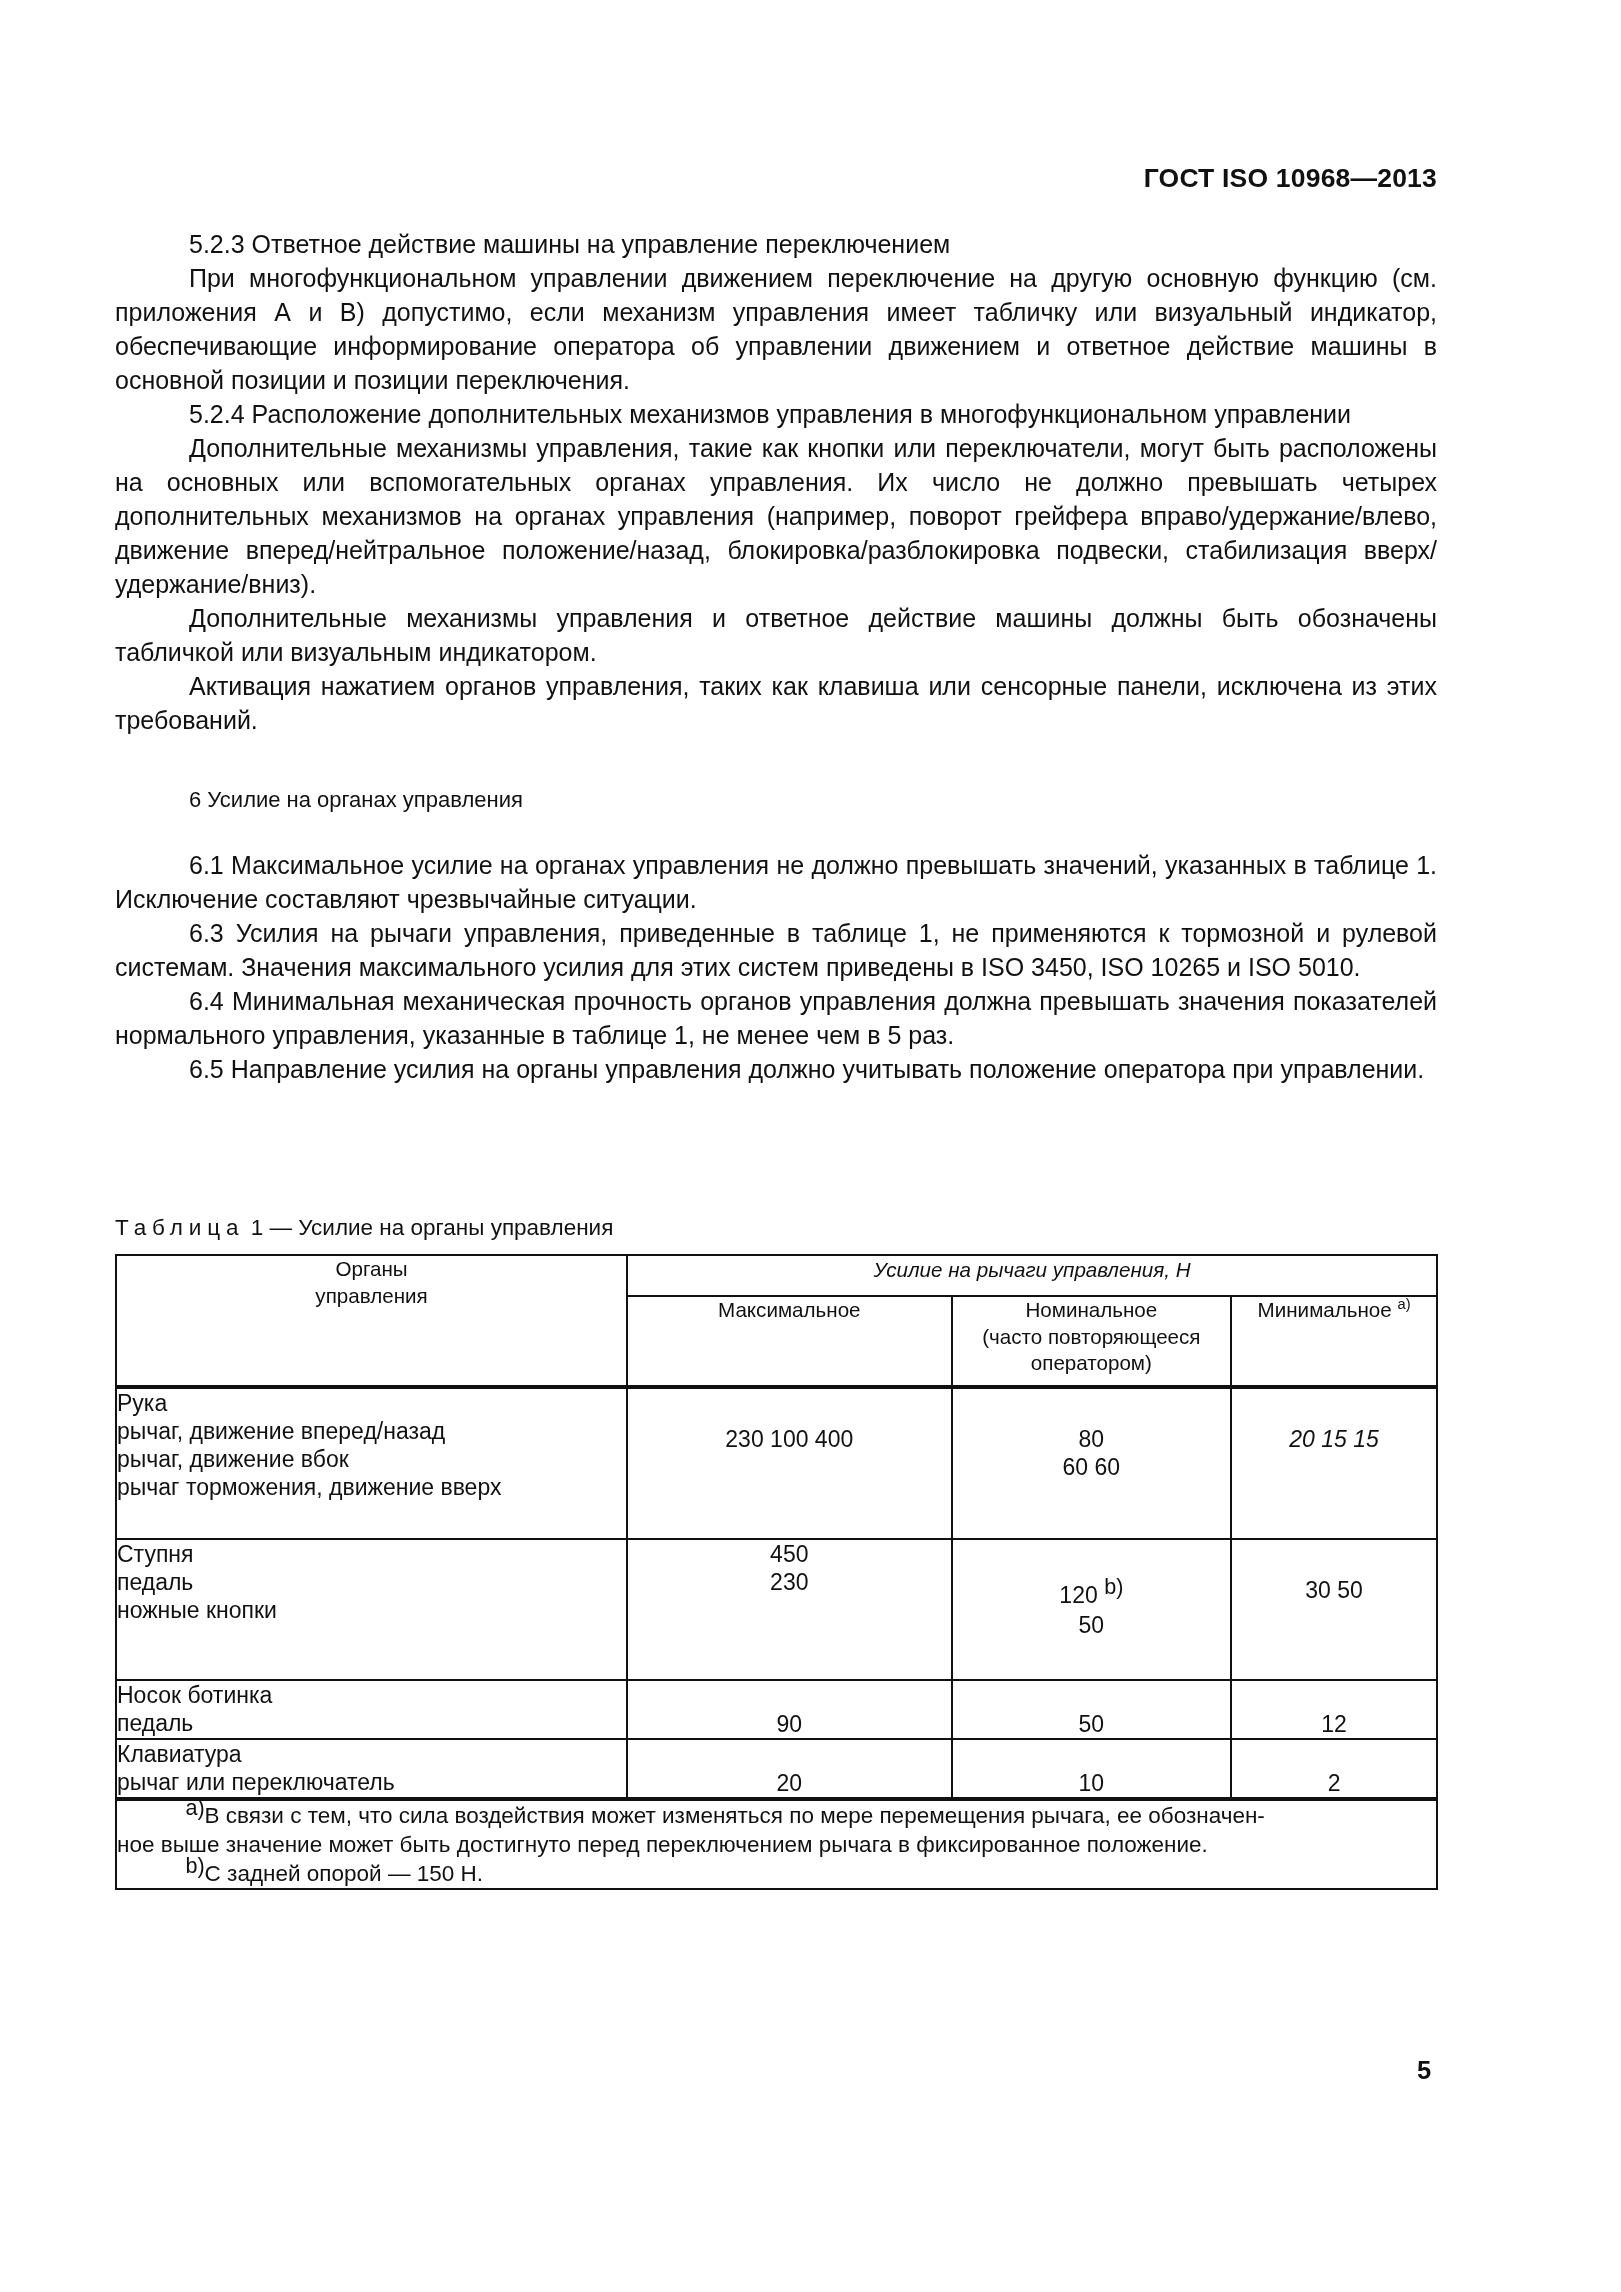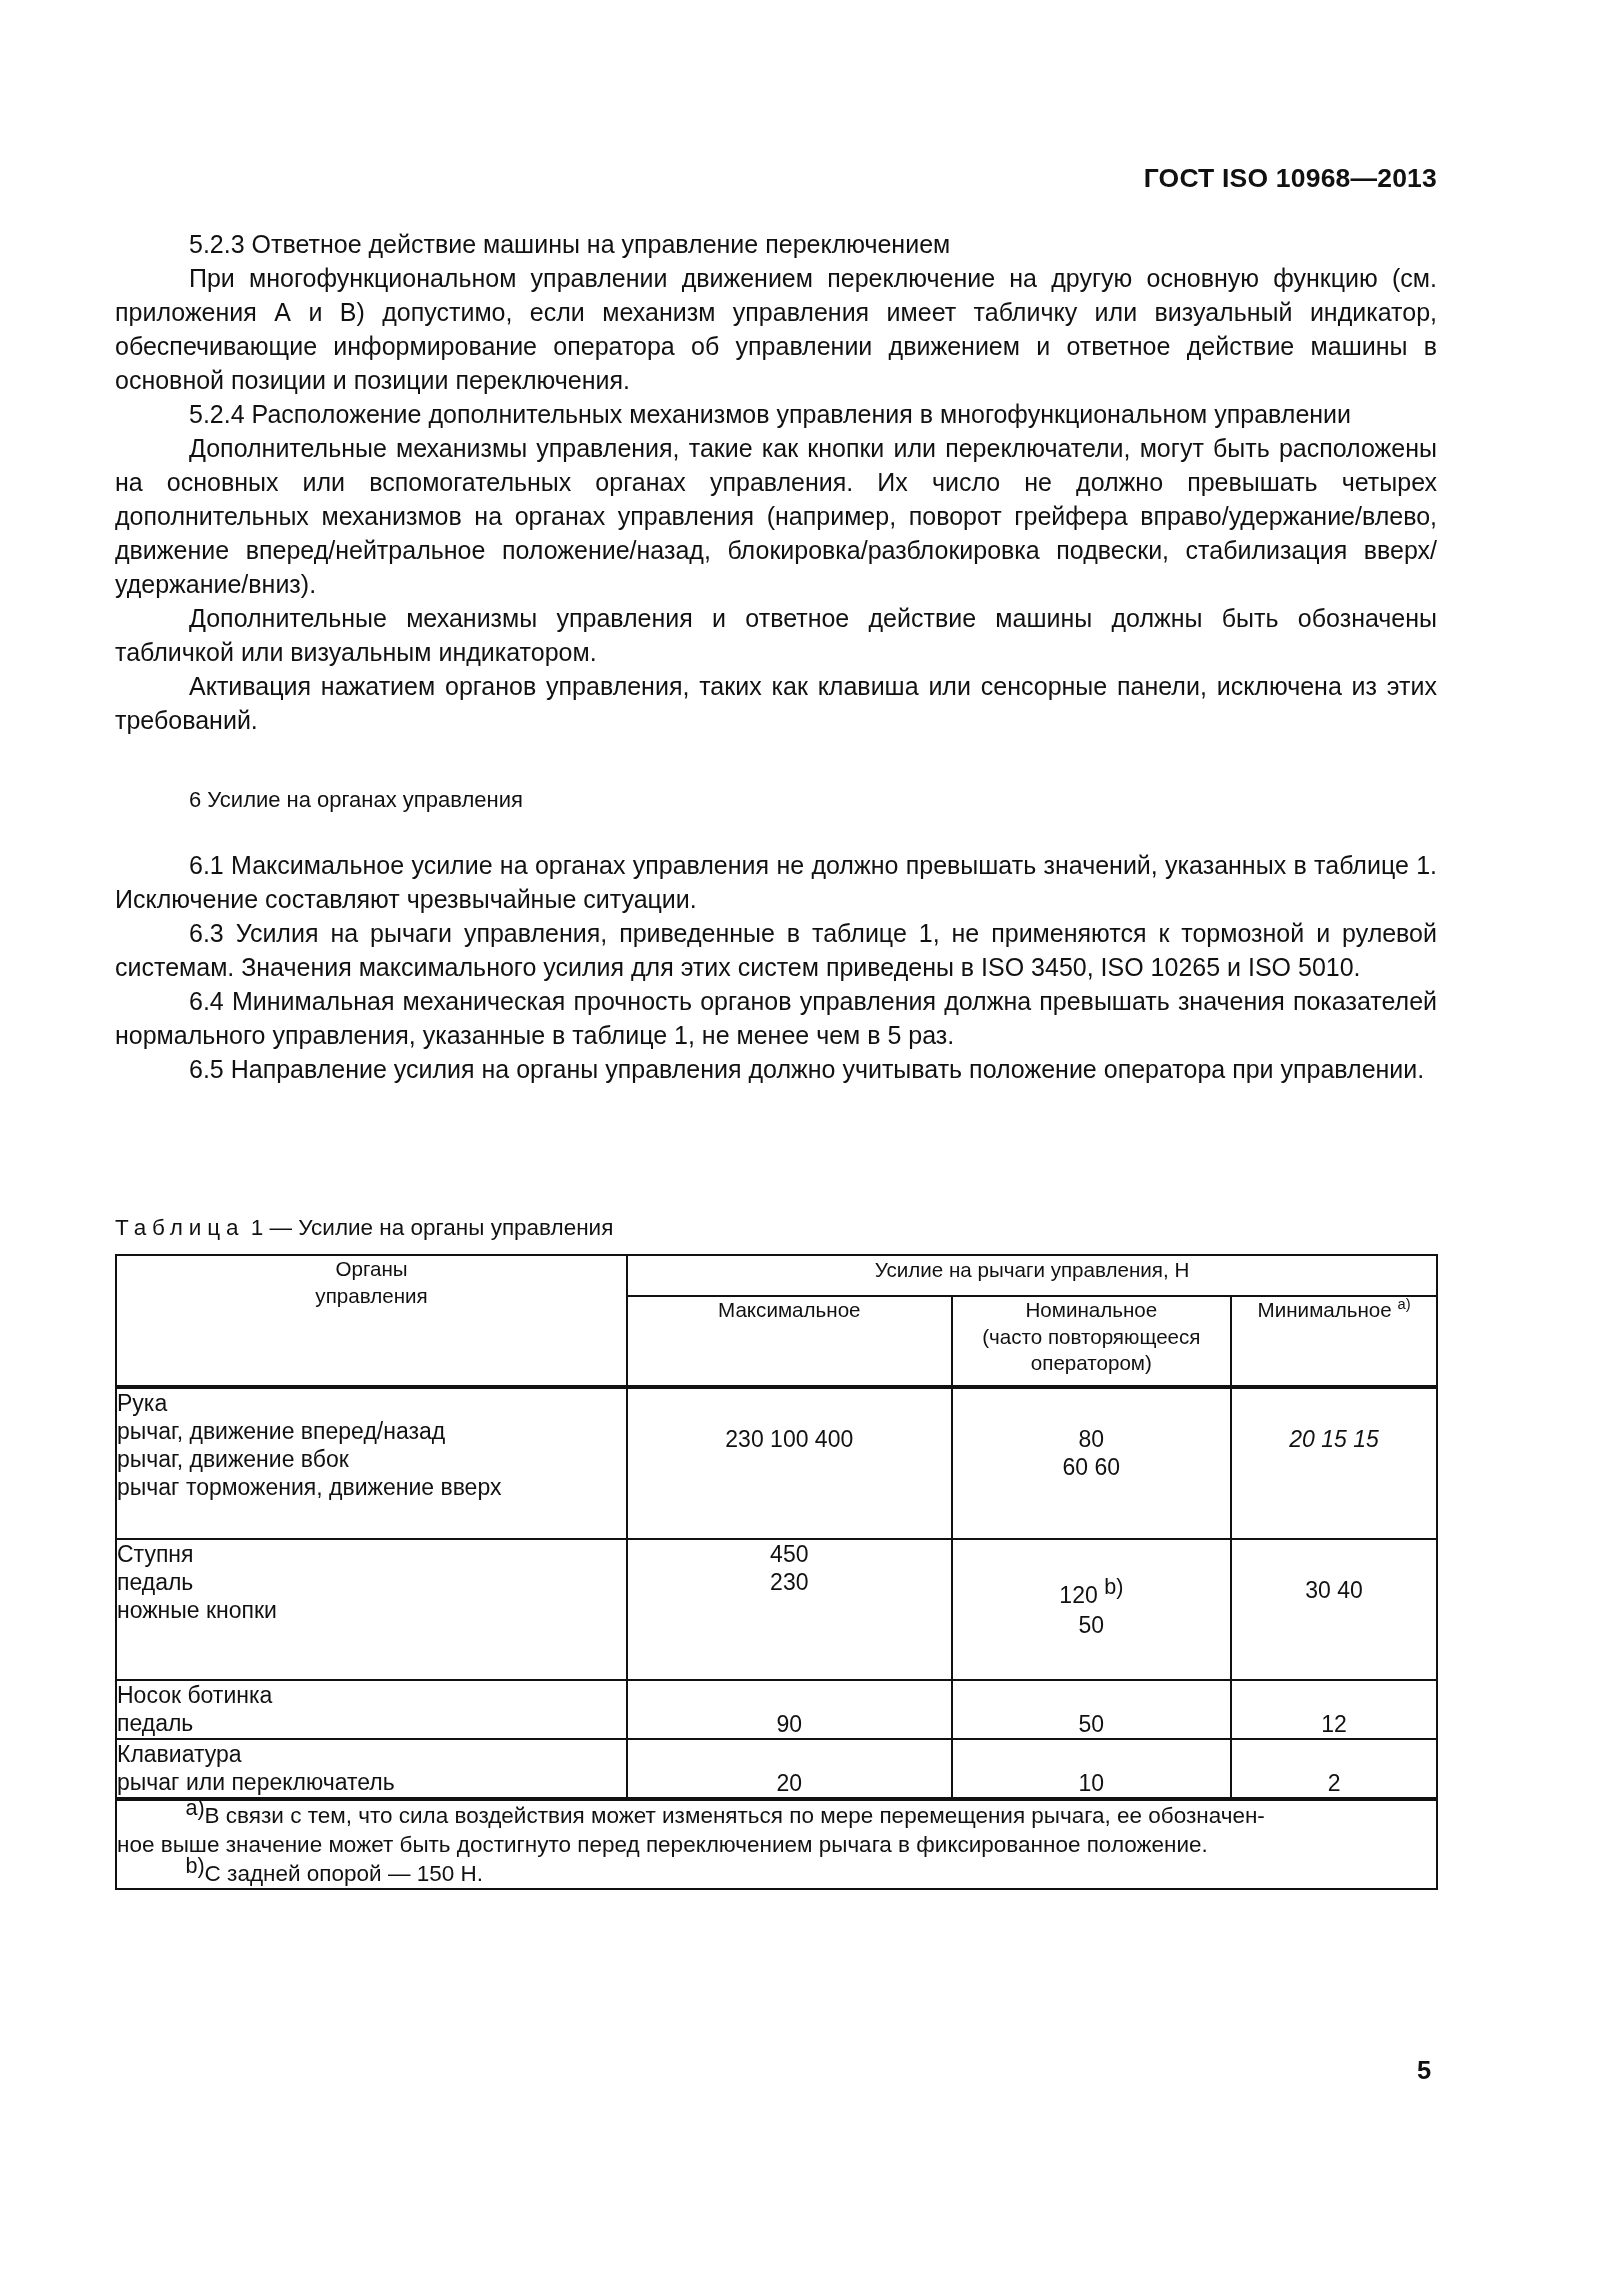--- a/index.html
+++ b/index.html
@@ -24,21 +24,21 @@
   }
   .table-caption .spaced { letter-spacing: 5.9px; }
   table.forces {
     position: absolute; left: 115px; top: 1254px; width: 1323px;
     border-collapse: collapse; font-size: 23px; line-height: 28px;
   }
   table.forces td, table.forces th {
     border: 2.5px solid #111; vertical-align: top; padding: 0; font-weight: normal;
   }
   th.h-organs { width: 510px; text-align: center; vertical-align: middle; font-size: 20.6px; line-height: 26.5px; padding-top: 7.8px;}
-  th.h-group { height: 39px; text-align: center; vertical-align: middle; font-size: 20.6px; }
+  th.h-group { height: 39px; text-align: center; vertical-align: middle; font-size: 20.6px; font-style: italic; }
   th.h-sub { height: 88px; text-align: center; font-size: 20.6px; line-height: 26.5px; padding-top: 5.9px; }
   th.h-max { width: 323px; }
   th.h-nom { width: 278px; }
   th.h-min { width: 204px; }
   tr.head-bottom th { border-bottom: 4.9px solid #111; }
   td.organ { padding: 7.8px 11.8px 9.8px 13.7px; text-align: left; }
   td.val { text-align: center; padding-top: 7.8px; }
   .line { display: block; }
   sup.fn { font-size: 14.7px; vertical-align: super; line-height: 0; }
   sup.fn-big { font-size: 21.6px; vertical-align: super; line-height: 0; }
@@ -134,21 +134,21 @@
       <span class="line">230</span>
     </td>
     <td class="val" style="padding-top:41px;">
       <span class="line">
         <span>120</span>
         <sup class="fn-big">b)</sup>
       </span>
       <span class="line" style="margin-top:2px;">50</span>
     </td>
     <td class="val" style="padding-top:36px;">
-      <span class="line">30 40</span>
+      <span class="line">30 50</span>
     </td>
   </tr>
 
   <tr class="row-toe">
     <td class="organ">
       <span class="line">Носок ботинка</span>
       <span class="line">педаль</span>
     </td>
     <td class="val val-bottom">90</td>
     <td class="val val-bottom">50</td>

